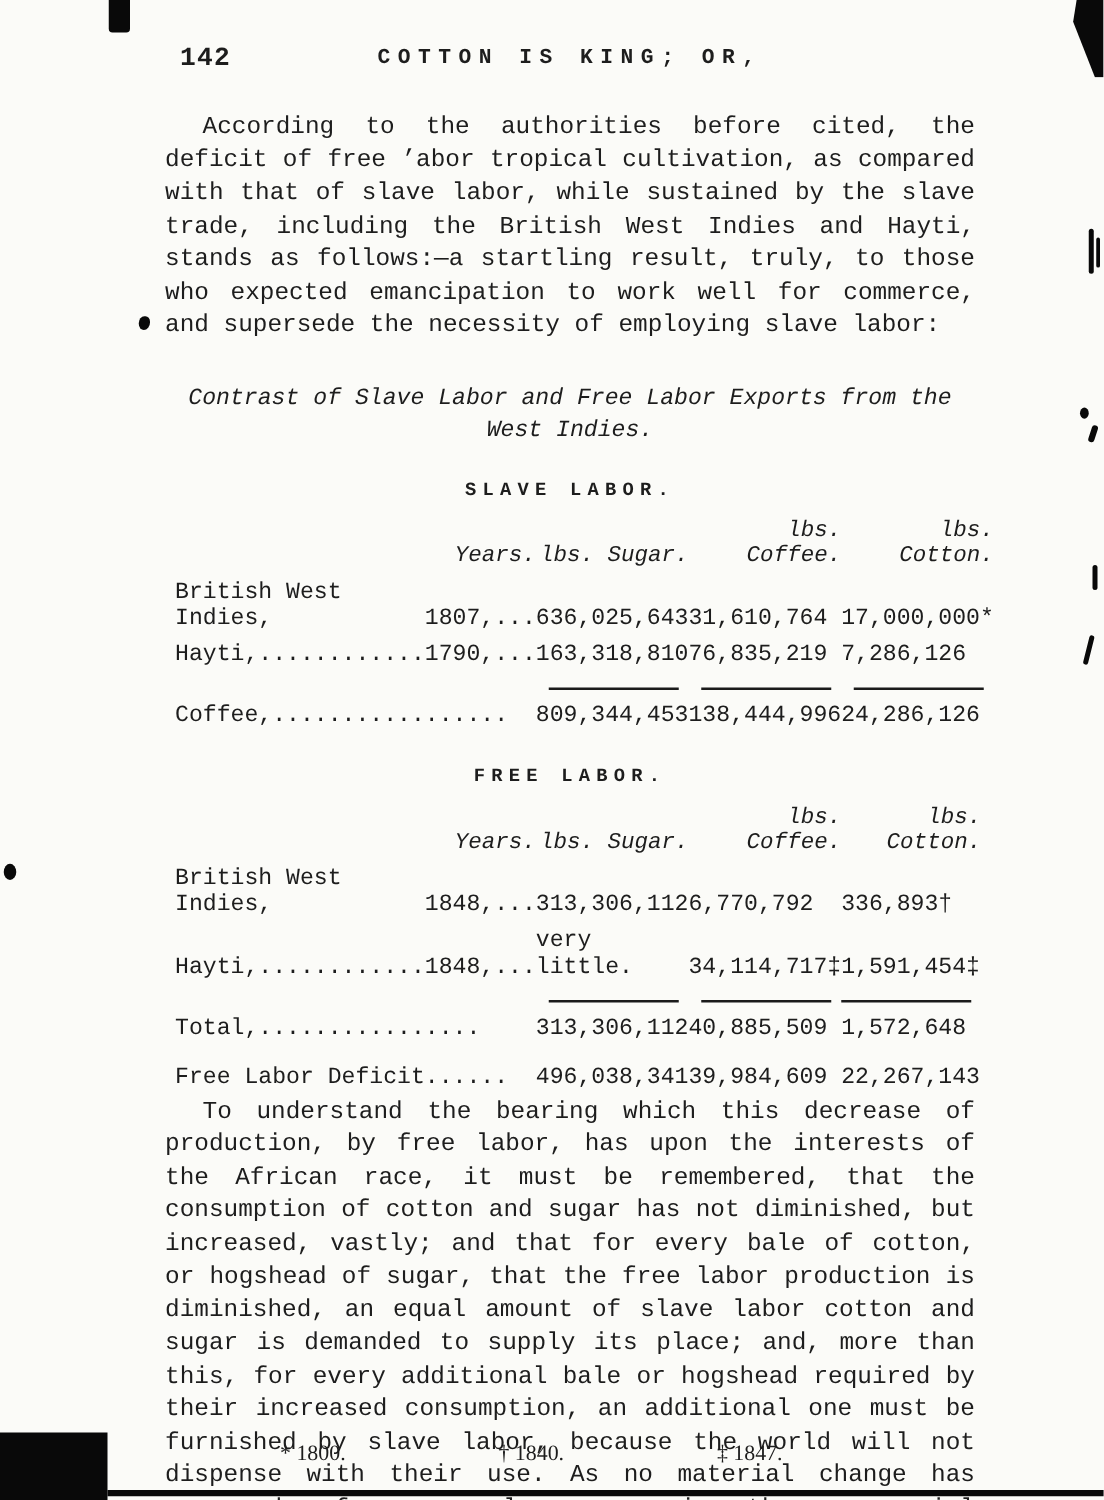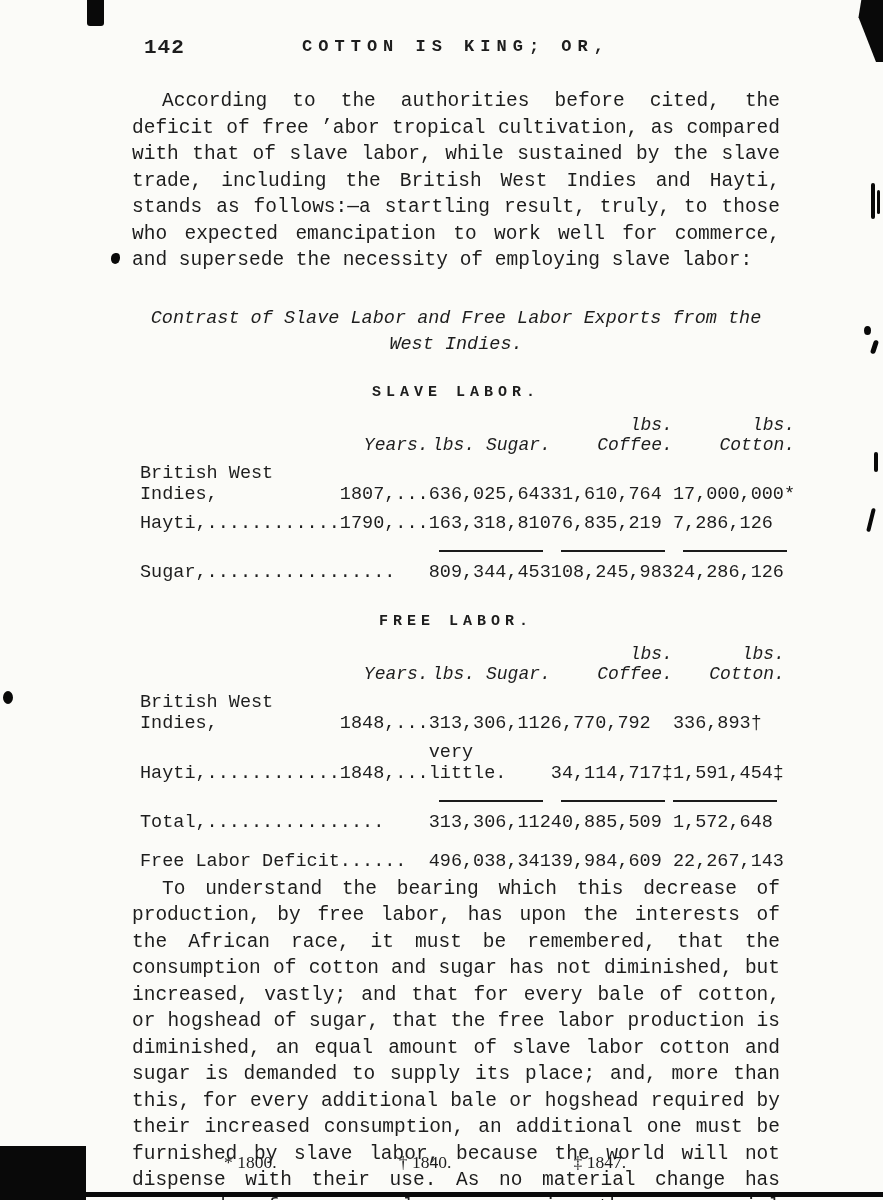--- a/index.html
+++ b/index.html
@@ -149,23 +149,23 @@
             <div class="rule"></div>
           </td>
       <td>
             <div class="rule"></div>
           </td>
       <td>
             <div class="rule"></div>
           </td>
     </tr>
     <tr class="total-row">
-      <td colspan="2" class="total-label">Sugar,.................</td>
+      <td colspan="2" class="total-label">Coffee,.................</td>
       <td class="num">809,344,453</td>
-      <td class="num">108,245,983</td>
+      <td class="num">138,444,996</td>
       <td class="num">24,286,126</td>
     </tr>
   </tbody>
     </table>
 
   <div class="section-heading">FREE LABOR.</div>
 
   <table class="data-table">
     <tbody>
         <tr>

